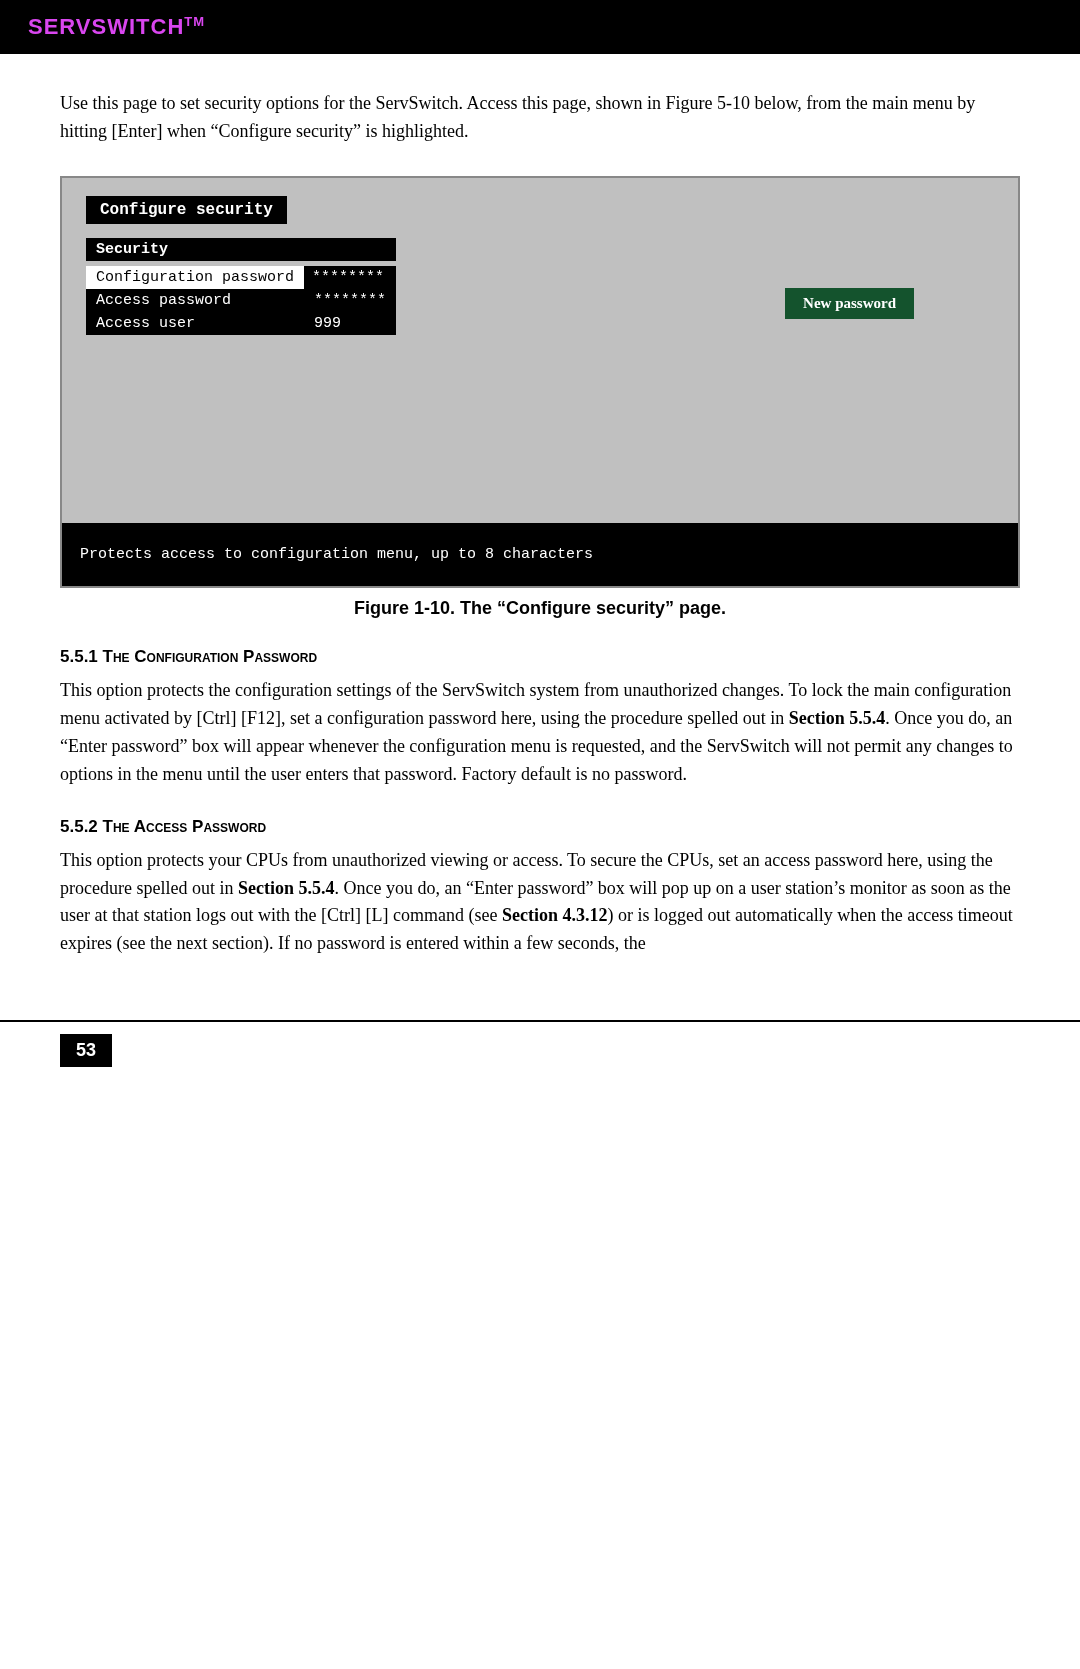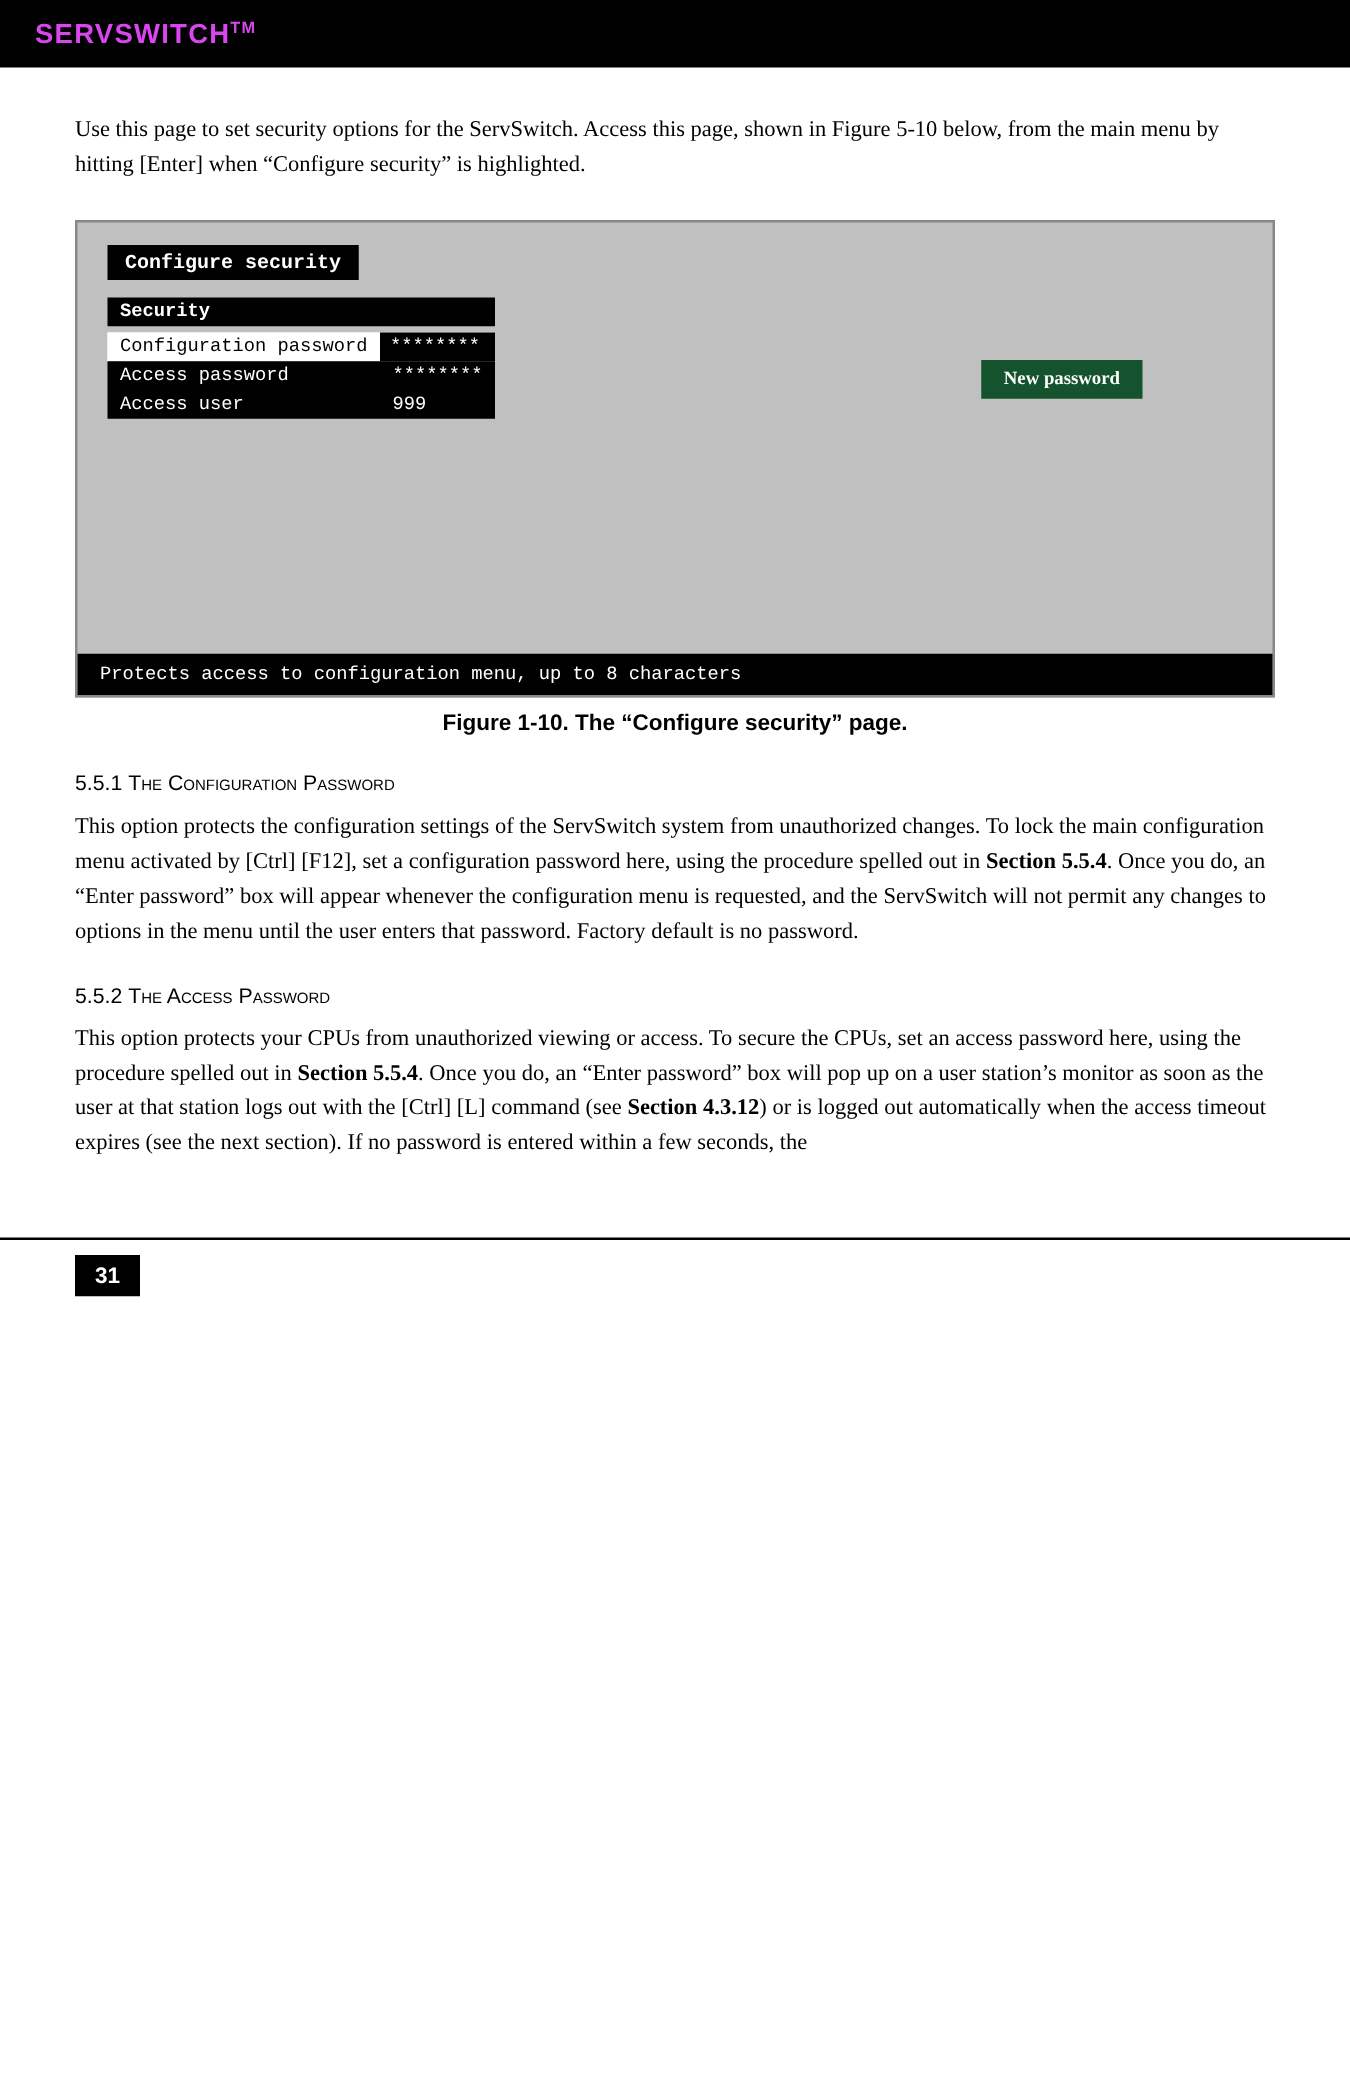--- a/index.html
+++ b/index.html
@@ -123,37 +123,37 @@
       top: 50px;
       right: 80px;
     }
 
     
     .figure-status-bar {
       background: #000000;
       color: #ffffff;
       font-family: 'Courier New', Courier, monospace;
       font-size: 15px;
-      padding: 8px 18px;
+      padding: 23px 18px;
       margin-top: 10px;
     }
 
     
     .figure-caption {
       text-align: center;
       font-size: 18px;
       font-weight: bold;
       font-family: Arial, Helvetica, sans-serif;
       margin: 10px 0 28px 0;
     }
 
     
     .subsection-heading {
       font-size: 17px;
-      font-weight: normal;
+      font-weight: bold;
       font-family: Arial, Helvetica, sans-serif;
       margin-bottom: 10px;
       margin-top: 28px;
     }
     .subsection-heading .small-caps {
       font-variant: small-caps;
       font-size: 17px;
     }
 
     
@@ -252,14 +252,14 @@
   <div class="subsection-heading">
     <span>5.5.2 </span><span class="small-caps">The </span><span class="small-caps">Access Password</span>
   </div>
   <p class="body-text">
     This option protects your CPUs from unauthorized viewing or access. To secure the CPUs, set an access password here, using the procedure spelled out in <span class="bold">Section 5.5.4</span>. Once you do, an “Enter password” box will pop up on a user station’s monitor as soon as the user at that station logs out with the [Ctrl] [L] command (see <span class="bold">Section 4.3.12</span>) or is logged out automatically when the access timeout expires (see the next section). If no password is entered within a few seconds, the
   </p>
 
 </div>
 
 <div class="footer">
-  <div class="page-number-box">31</div>
+  <div class="page-number-box">53</div>
 </div>
 
 </body></html>

